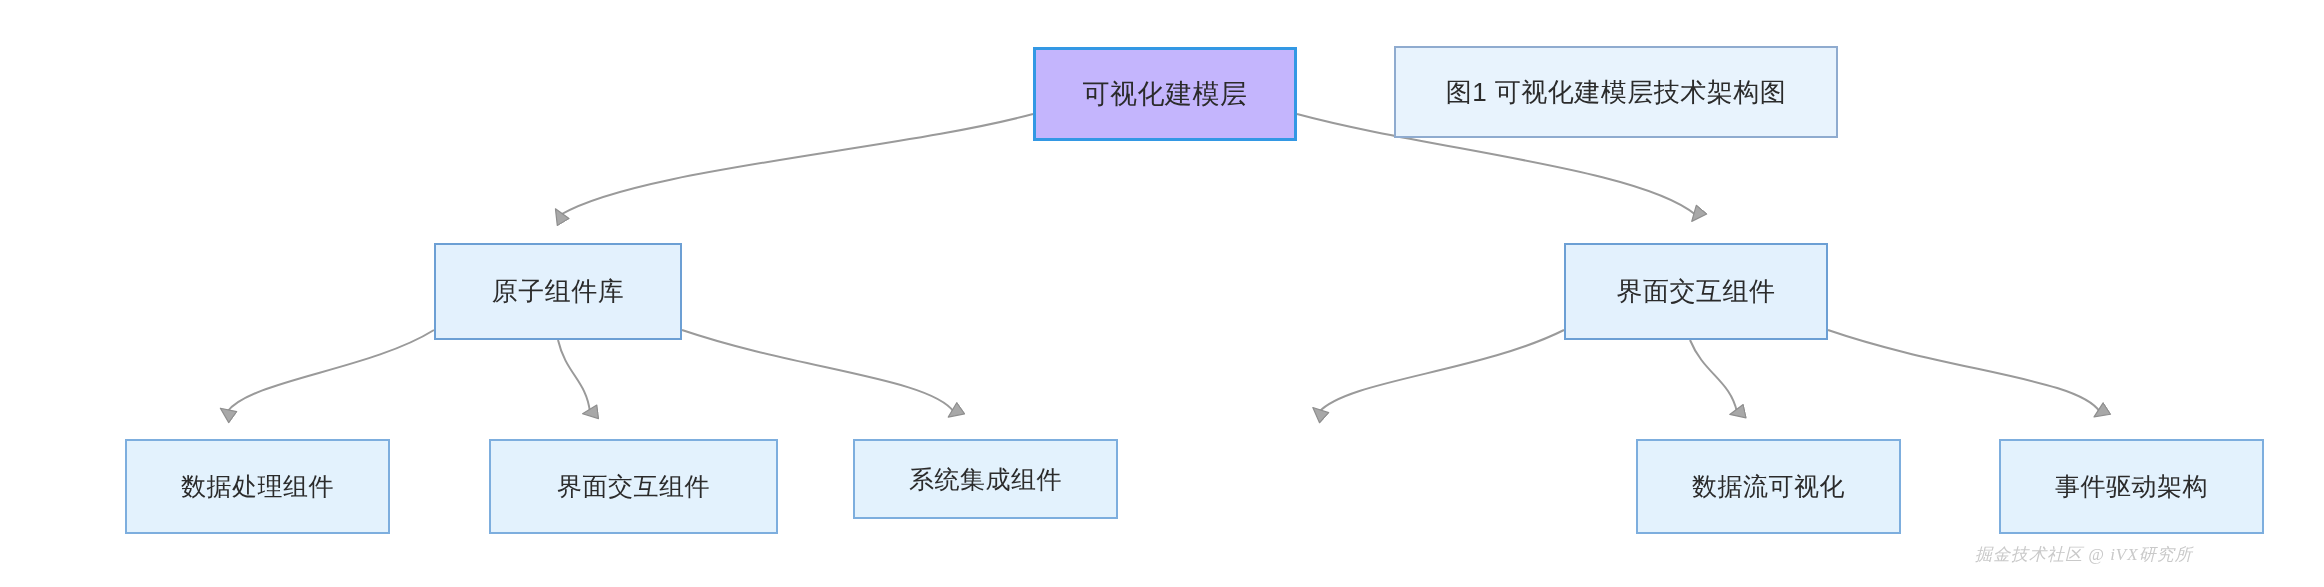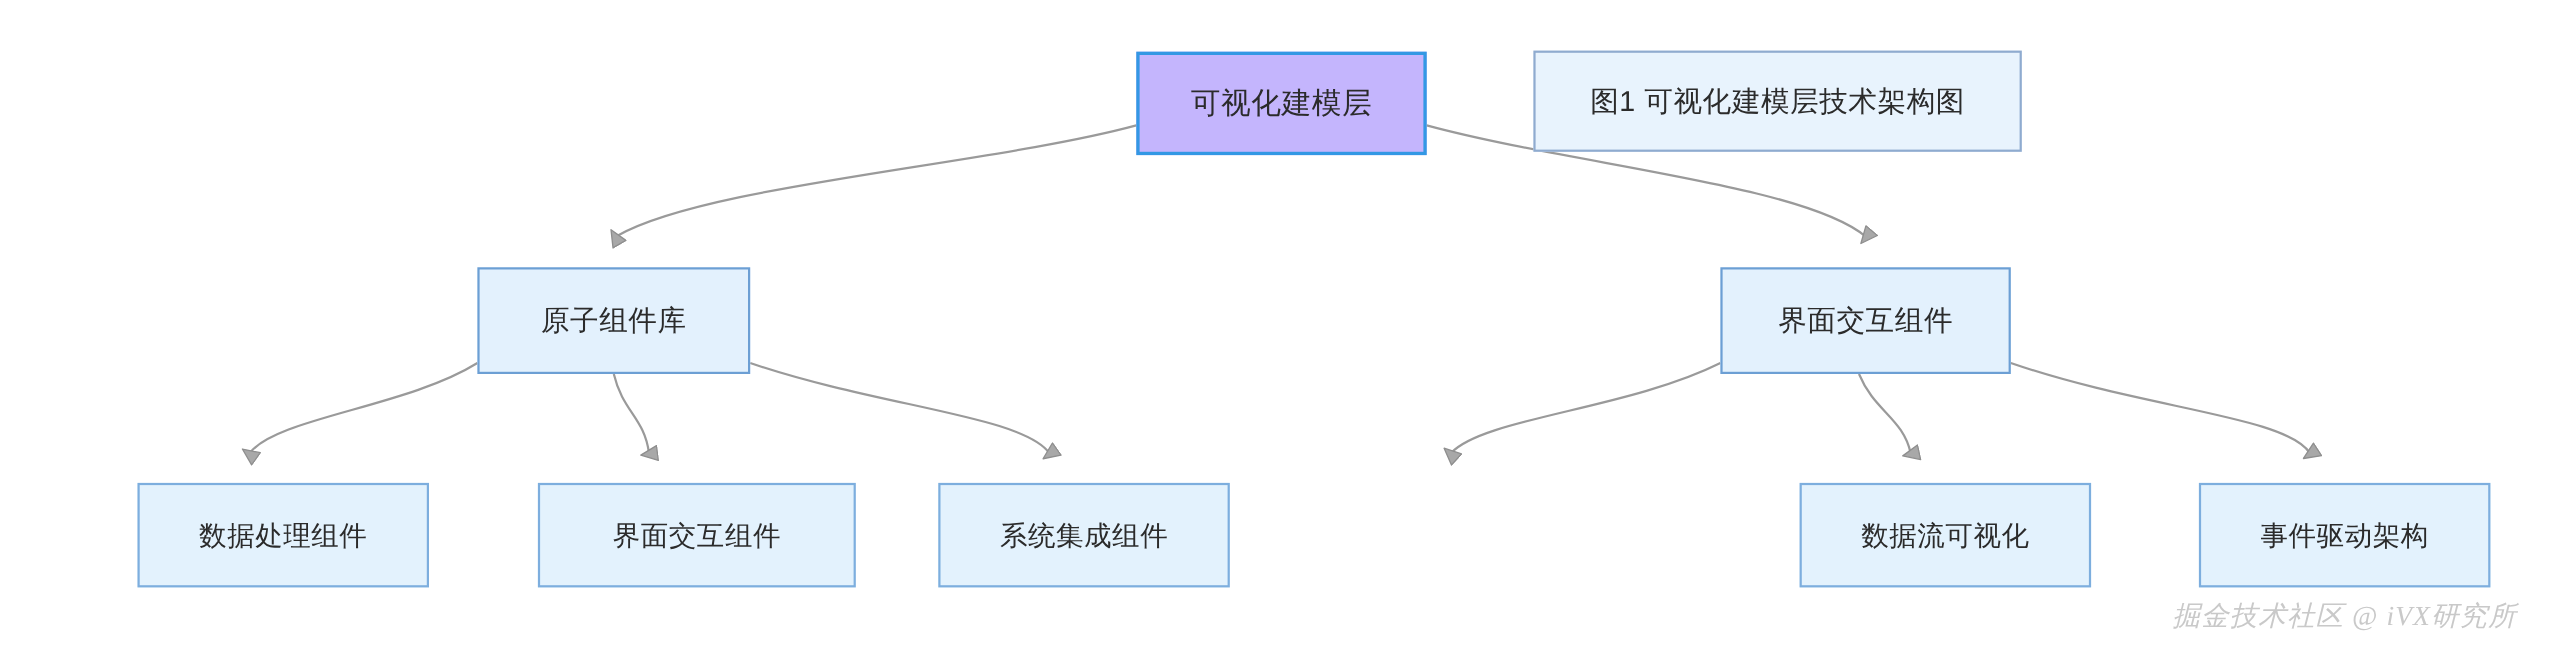--- a/index.html
+++ b/index.html
@@ -51,21 +51,21 @@
     margin-left: 31px;
   }
   .node-caption {
     background: #e8f3fd;
     border: 2px solid #8fabcf;
     font-size: 26px;
   }
   .watermark {
     position: absolute;
     color: #c9c9c9;
-    font-size: 25px;
+    font-size: 17px;
     font-style: italic;
     letter-spacing: 1px;
     white-space: nowrap;
     font-family: "Liberation Serif", "DejaVu Serif", serif;
   }
 </style>
 </head>
 <body>
 
 <div id="canvas">
@@ -105,21 +105,21 @@
   </div>
 
   <div class="node node-leaf" style="left: 94px; top: 439px; width: 265px; height: 95px;">
     <span>数据处理组件</span>
   </div>
 
   <div class="node node-leaf" style="left: 458px; top: 439px; width: 289px; height: 95px;">
     <span>界面交互组件</span>
   </div>
 
-  <div class="node node-leaf" style="left: 822px; top: 439px; width: 265px; height: 95px;">
+  <div class="node node-leaf" style="left: 822px; top: 439px; width: 265px; height: 80px;">
     <span>系统集成组件</span>
   </div>
 
 
   <div class="node node-leaf" style="left: 1605px; top: 439px; width: 265px; height: 95px;">
     <span>数据流可视化</span>
   </div>
 
   <div class="node node-leaf" style="left: 1968px; top: 439px; width: 265px; height: 95px;">
     <span>事件驱动架构</span>

